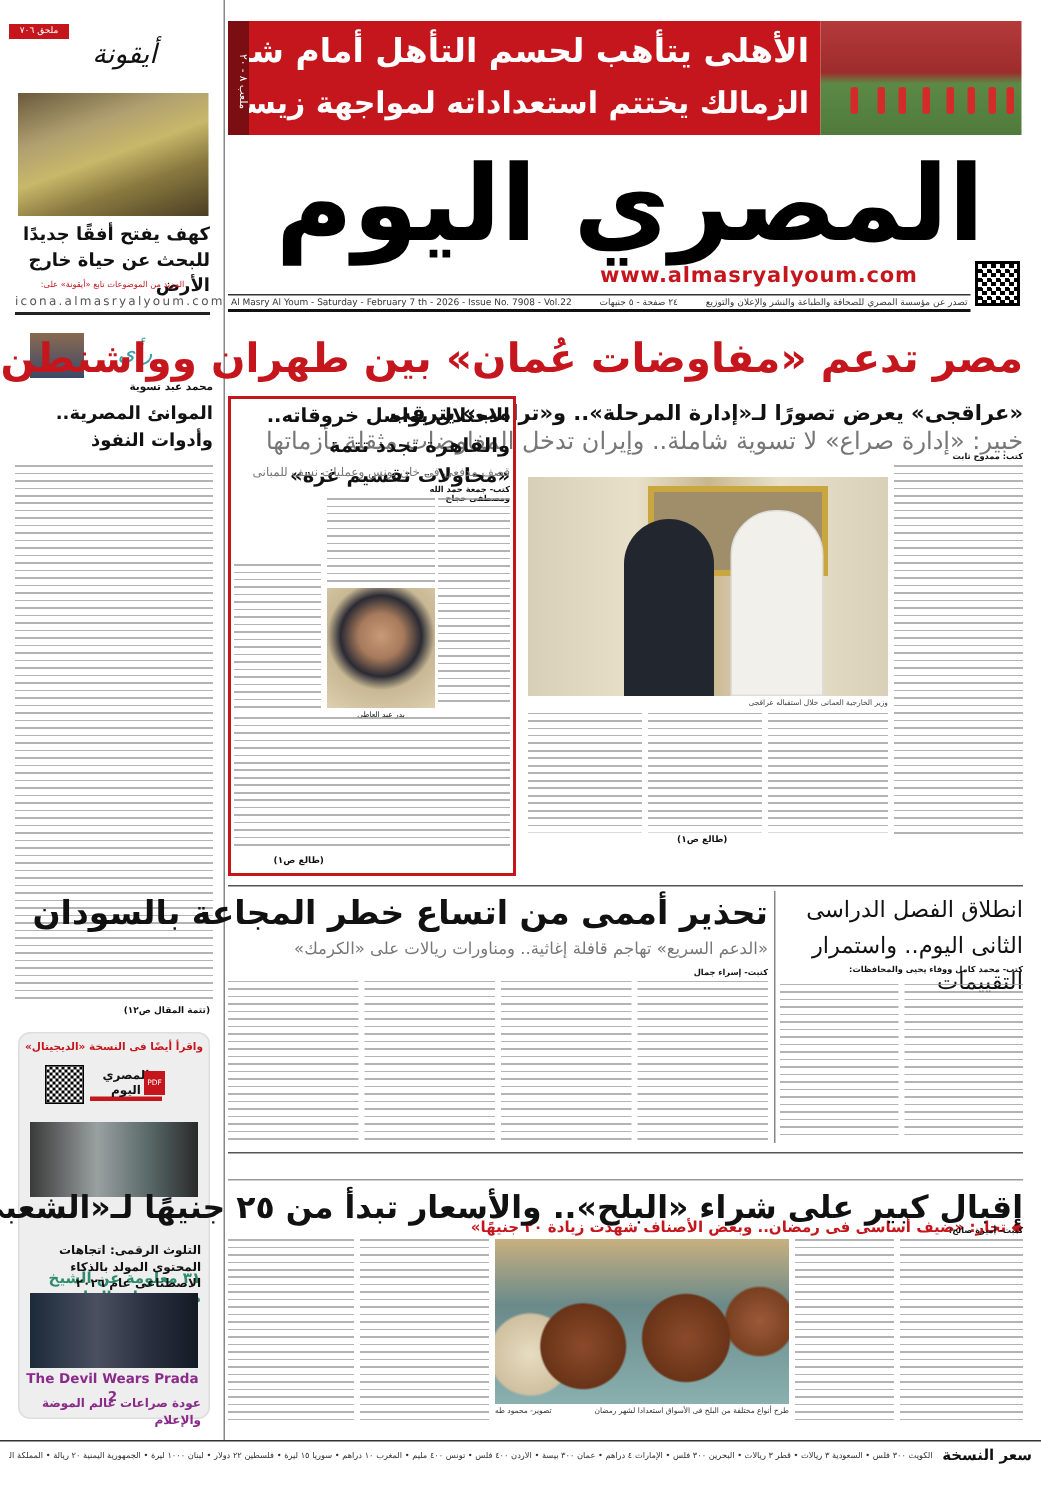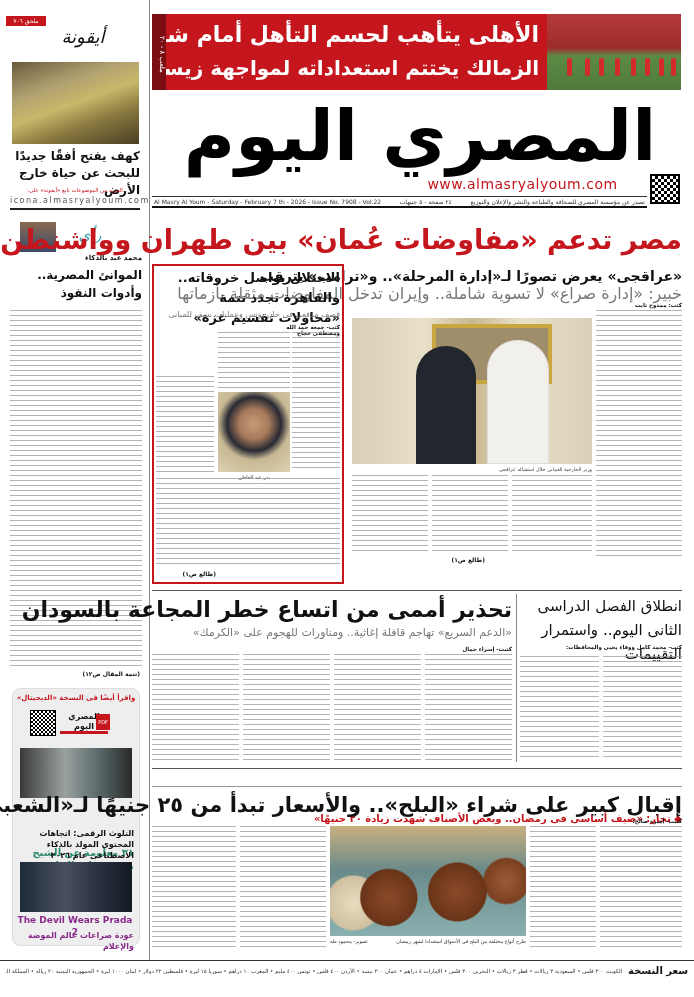--- a/index.html
+++ b/index.html
@@ -9,21 +9,21 @@
 .lines{background:repeating-linear-gradient(to bottom,#9a9a9a 0,#9a9a9a 1px,transparent 1px,transparent 5px);opacity:.75}
 
 #banner{left:152px;top:14px;width:395px;height:76px;background:#c4161c;color:#fff;padding:4px 8px;font-weight:bold}
 #banner .h1{font-size:22px;line-height:34px;white-space:nowrap;overflow:hidden}
 #banner .h2{font-size:20px;line-height:32px;white-space:nowrap;overflow:hidden}
 #banner-date{left:152px;top:14px;width:14px;height:76px;background:#7a0e12;color:#fff;font-size:7px;writing-mode:vertical-rl;text-align:center;padding-top:4px}
 #banner-photo{left:547px;top:14px;width:134px;height:76px;background:linear-gradient(to bottom,#b43a3a 0,#9e2c2c 45%,#5c8a45 55%,#4f7a3c 100%);overflow:hidden}
 .player{position:absolute;bottom:14px;width:5px;height:18px;background:#d42a2a;border-radius:2px}
 
 #masthead{left:160px;top:92px;width:520px;height:88px;font-family:"DejaVu Sans",sans-serif;font-weight:bold;font-size:70px;line-height:88px;letter-spacing:-2px;color:#000;text-align:center;white-space:nowrap;overflow:hidden}
-#site-url{left:400px;top:176px;width:245px;font-size:14px;font-weight:normal;color:#c4161c;text-align:center;letter-spacing:.5px}
+#site-url{left:400px;top:176px;width:245px;font-size:14px;font-weight:bold;color:#c4161c;text-align:left;letter-spacing:.5px}
 #qr-top{left:650px;top:174px;width:30px;height:30px;background:
   conic-gradient(#000 25%,#fff 0 50%,#000 0 75%,#fff 0) 0 0/6px 6px;border:2px solid #000}
 #issue-line{left:152px;top:196px;width:495px;height:12px;border-top:1px solid #333;border-bottom:2px solid #111;font-size:6px;color:#333;display:flex;justify-content:space-between;align-items:center;padding:0 2px}
 
 #sidebar{left:0;top:0;width:150px;height:960px;border-right:1px solid #888}
 #supp-badge{left:6px;top:16px;width:40px;height:10px;background:#c4161c;color:#fff;font-size:6px;text-align:center;line-height:10px}
 #icona-logo{left:58px;top:14px;width:50px;height:46px;font-size:18px;font-family:"DejaVu Serif",serif;text-align:center;line-height:46px;font-style:italic}
 #cave-photo{left:12px;top:62px;width:127px;height:82px;background:linear-gradient(160deg,#6b5a3c 0%,#b0a070 30%,#c8b86a 50%,#8a7a40 70%,#4a3e22 100%)}
 #cave-title{left:10px;top:148px;width:130px;font-size:12px;font-weight:bold;line-height:17px}
 #icona-more{left:10px;top:187px;width:130px;font-size:5.5px;color:#c4161c;text-align:center}
@@ -117,21 +117,21 @@
 <div id="supp-badge" class="abs rtl">ملحق ٧٠٦</div>
 <div id="icona-logo" class="abs">أيقونة</div>
 <div id="cave-photo" class="abs"></div>
 <div id="cave-title" class="abs rtl">كهف يفتح أفقًا جديدًا للبحث عن حياة خارج الأرض</div>
 <div id="icona-more" class="abs rtl">المزيد من الموضوعات تابع «أيقونة» على:</div>
 <div id="icona-url" class="abs">icona.almasryalyoum.com</div>
 <div id="icona-rule" class="abs"></div>
 
 <div id="author-photo" class="abs"></div>
 <div id="opinion-label" class="abs">رأى</div>
-<div id="author-name" class="abs rtl">محمد عبد بالذكاء</div>
+<div id="author-name" class="abs rtl">محمد عبد تسوية</div>
 <div id="op-title" class="abs rtl">الموانئ المصرية.. وأدوات النفوذ</div>
 <div id="op-body" class="abs lines" title=""></div>
 <div id="op-cont" class="abs rtl">(تتمة المقال ص١٢)</div>
 
 <div id="digital-box" class="abs"></div>
 <div id="digital-head" class="abs rtl">واقرأ أيضًا فى النسخة «الديجيتال»</div>
 <div id="digi-qr" class="abs"></div>
 <div id="digi-logo" class="abs">المصري اليوم</div>
 <div id="digi-pdf" class="abs">PDF</div>
 <div id="digi-photo1" class="abs"></div>
@@ -190,21 +190,21 @@
 <div id="gaza-c2" class="abs lines"></div>
 <div id="gaza-c3" class="abs lines"></div>
 <div id="gaza-photo" class="abs"></div>
 <div id="gaza-photo-cap" class="abs" dir="rtl">بدر عبد العاطى</div>
 <div id="gaza-c4" class="abs lines"></div>
 <div id="gaza-cont" class="abs rtl">(طالع ص١)</div>
 
 <div id="div1" class="abs"></div>
 
 <div id="sudan-title" class="abs rtl">تحذير أممى من اتساع خطر المجاعة بالسودان</div>
-<div id="sudan-sub" class="abs rtl">«الدعم السريع» تهاجم قافلة إغاثية.. ومناورات للهجوم على «الكرمك»</div>
+<div id="sudan-sub" class="abs rtl">«الدعم السريع» تهاجم قافلة إغاثية.. ومناورات ريالات على «الكرمك»</div>
 <div id="sudan-byline" class="abs rtl">كتبت- إسراء جمال</div>
 <div id="sudan-cols" class="abs" style="top:654px;height:106px">
   <div class="c lines"></div>
   <div class="c lines"></div>
   <div class="c lines"></div>
   <div class="c lines"></div>
 </div>
 <div id="vrule1" class="abs"></div>
 
 <div id="school-title" class="abs rtl">انطلاق الفصل الدراسى الثانى اليوم.. واستمرار التقييمات</div>

